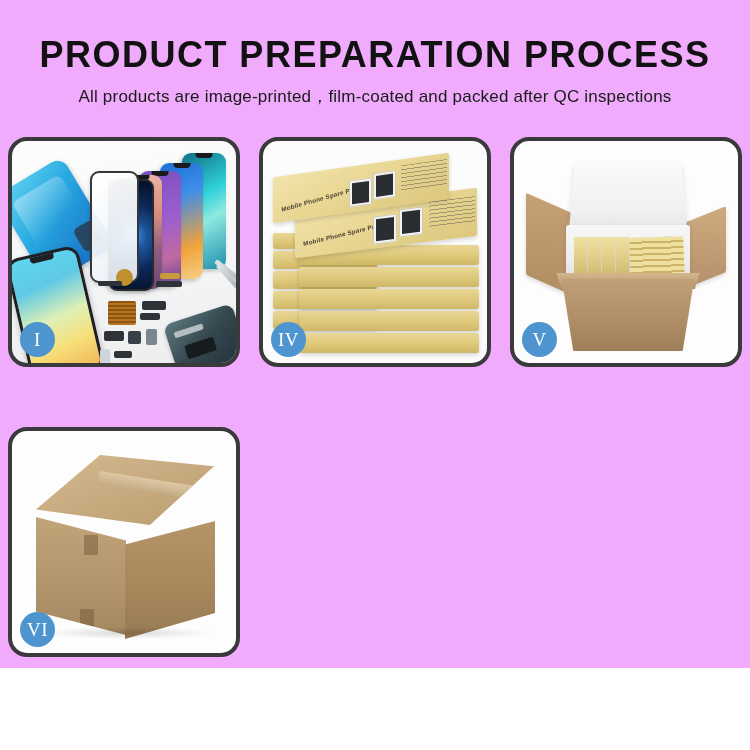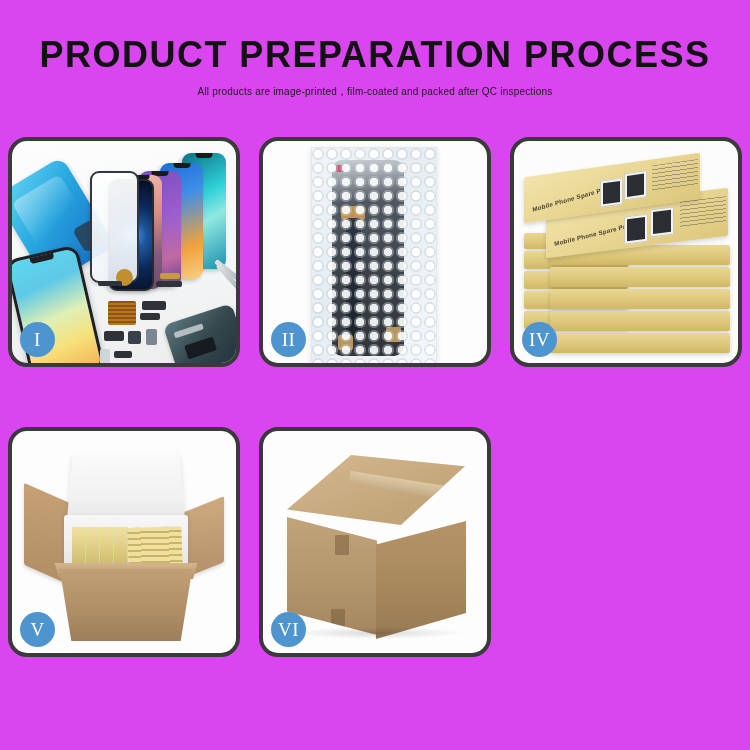--- a/index.html
+++ b/index.html
@@ -2,33 +2,33 @@
 <html><head>
 <meta charset="utf-8">
 <style>
   html,body{margin:0;padding:0;}
   body{
     width:750px;height:750px;
     background:#ffffff;
     font-family:"Liberation Sans", sans-serif;
     overflow:hidden;
   }
-  .page{position:relative;width:750px;height:750px;background:#d946ef;}
+  .page{position:relative;width:750px;height:668px;background:#f0abfc;}
 
   
   .header{position:absolute;left:0;top:0;width:750px;text-align:center;}
   .title{
     margin:0;padding-top:36px;
     font-size:36px;font-weight:700;letter-spacing:1.5px;
     color:#121212;line-height:1.05;
     font-family:"Liberation Sans", sans-serif;
   }
   .subtitle{
     margin:0;padding-top:11px;
-    font-size:10px;font-weight:400;letter-spacing:.2px;
+    font-size:17px;font-weight:400;letter-spacing:.2px;
     color:#1a1a1a;
     font-family:"Liberation Sans", sans-serif;
   }
 
   
   .grid{
     position:absolute;left:8px;top:137px;
     width:734px;height:550px;
     display:grid;
     grid-template-columns:232px 232px 232px;
@@ -350,34 +350,20 @@
           <div class="pt" style="left:2px;top:82px;width:10px;height:16px;background:#cfd6db;"></div>
           <div class="pt" style="left:16px;top:84px;width:18px;height:7px;"></div>
           <div class="chassis"></div>
           <div class="tweezer"></div>
           <div class="tweezer b"></div>
         </div>
       </div>
       <div class="badge">I</div>
     </div>
 
-    <div class="panel p2">
-      <div class="stage">
-        <div class="bag">
-          <div class="lcd"></div>
-          <div class="flexcap"></div>
-          <div class="flex"></div>
-          <div class="conn" style="left:26px;bottom:14px;"></div>
-          <div class="conn" style="left:74px;bottom:22px;"></div>
-          <div class="pinkdot"></div>
-          <div class="bubbles"></div>
-        </div>
-      </div>
-      <div class="badge">II</div>
-    </div>
 
 
     <div class="panel p4">
       <div class="stage">
         <div class="stack">
 
           <div class="kbox kside" style="left:0px;top:74px;width:104px;height:16px;"></div>
           <div class="kbox kside" style="left:0px;top:92px;width:104px;height:18px;"></div>
           <div class="kbox kside" style="left:0px;top:112px;width:104px;height:18px;"></div>
           <div class="kbox kside" style="left:0px;top:132px;width:104px;height:18px;"></div>

